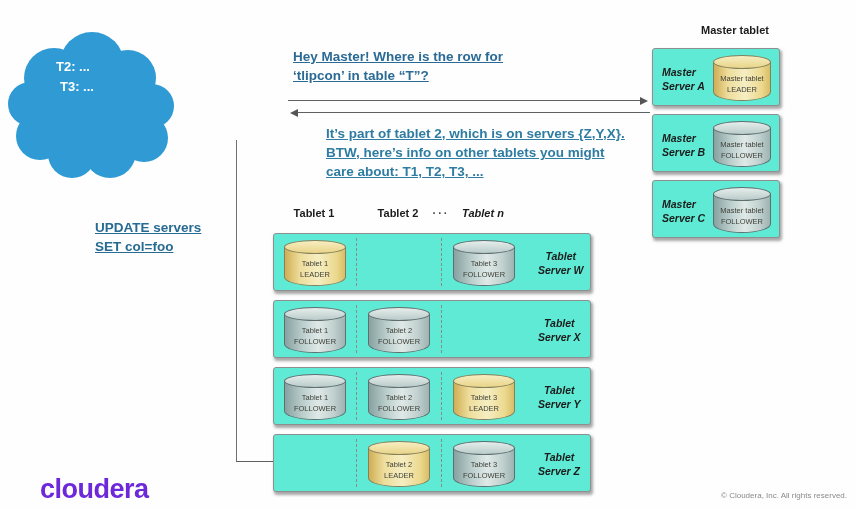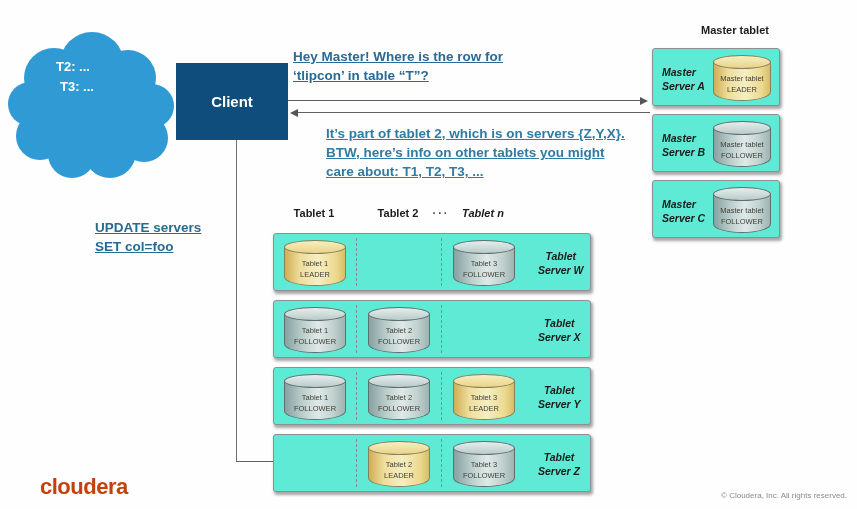--- a/index.html
+++ b/index.html
@@ -71,21 +71,21 @@
   .row-box .sep { position:absolute; top:4px; bottom:4px; width:0; border-left:1.4px dashed #8a8a8a; }
   .row-box .sep.s1 { left:82px; }
   .row-box .sep.s2 { left:167px; }
   .row-box .cyl { top:6px; width:62px; height:46px; }
   .row-box .cyl.col-1 { left:10px; }
   .row-box .cyl.col-2 { left:94px; }
   .row-box .cyl.col-3 { left:179px; }
   .row-box .srv-name { left:264px; top:15px;text-align:center; }
 
   
-  .logo { position:absolute; left:40px; top:474px; font-size:22px; font-weight:700; color:#c2410c; letter-spacing:-.5px; }
+  .logo { position:absolute; left:40px; top:474px; font-size:27px; font-weight:700; color:#6d28d9; letter-spacing:-.5px; }
   .copyright { position:absolute; left:640px; top:491px; width:207px; text-align:right; font-size:8px; color:#8a8a8a; }
 </style>
 </head>
 <body>
 
 <div class="canvas">
 
   <div class="cloud-wrap">
     <svg class="cloud-svg" width="170" height="156" viewBox="0 0 170 156">
       <g fill="#2f9ad4">
@@ -100,23 +100,20 @@
         <circle cx="24" cy="78" r="22"></circle>
         <circle cx="85" cy="84" r="48"></circle>
       </g>
     </svg>
     <div class="cloud-text">
       <div class="cloud-entry e1">T2: ...</div>
       <div class="cloud-entry e2">T3: ...</div>
     </div>
   </div>
 
-  <div class="client-box">
-    <span>Client</span>
-  </div>
 
   <div class="speech msg-request">Hey Master! Where is the row for
 ‘tlipcon’ in table “T”?</div>
   <div class="speech msg-response">It’s part of tablet 2, which is on servers {Z,Y,X}.
 BTW, here’s info on other tablets you might
 care about: T1, T2, T3, ...</div>
   <div class="speech msg-update">UPDATE servers
 SET col=foo</div>
 
   <div class="hline" style="left:288px; top:100px; width:352px;"></div>

